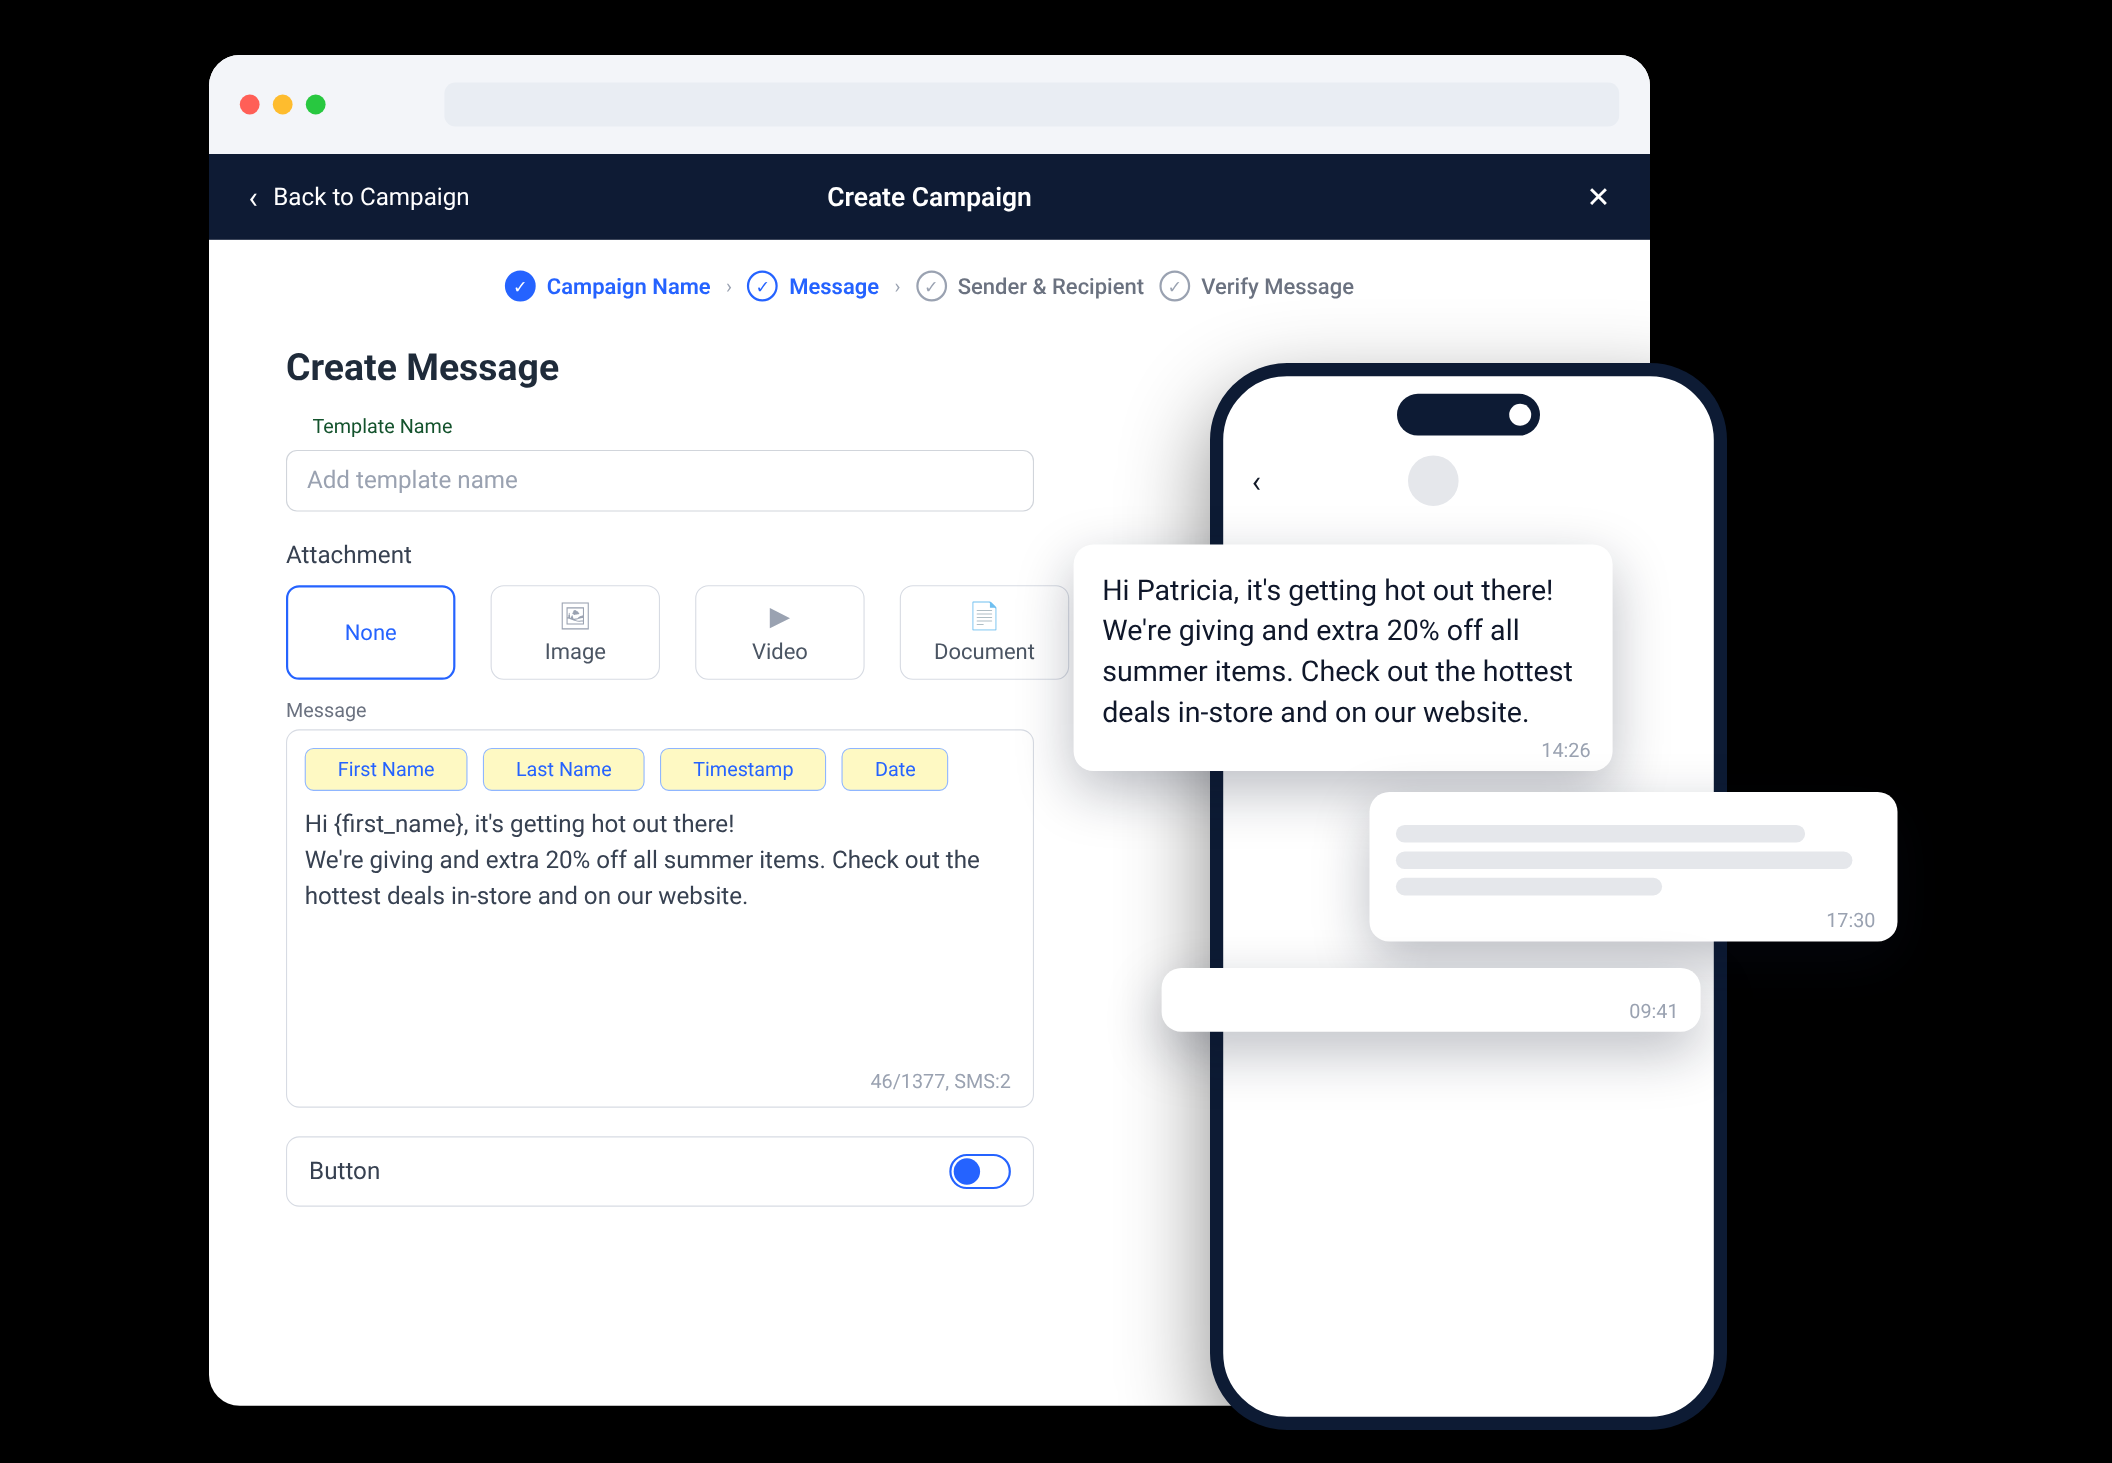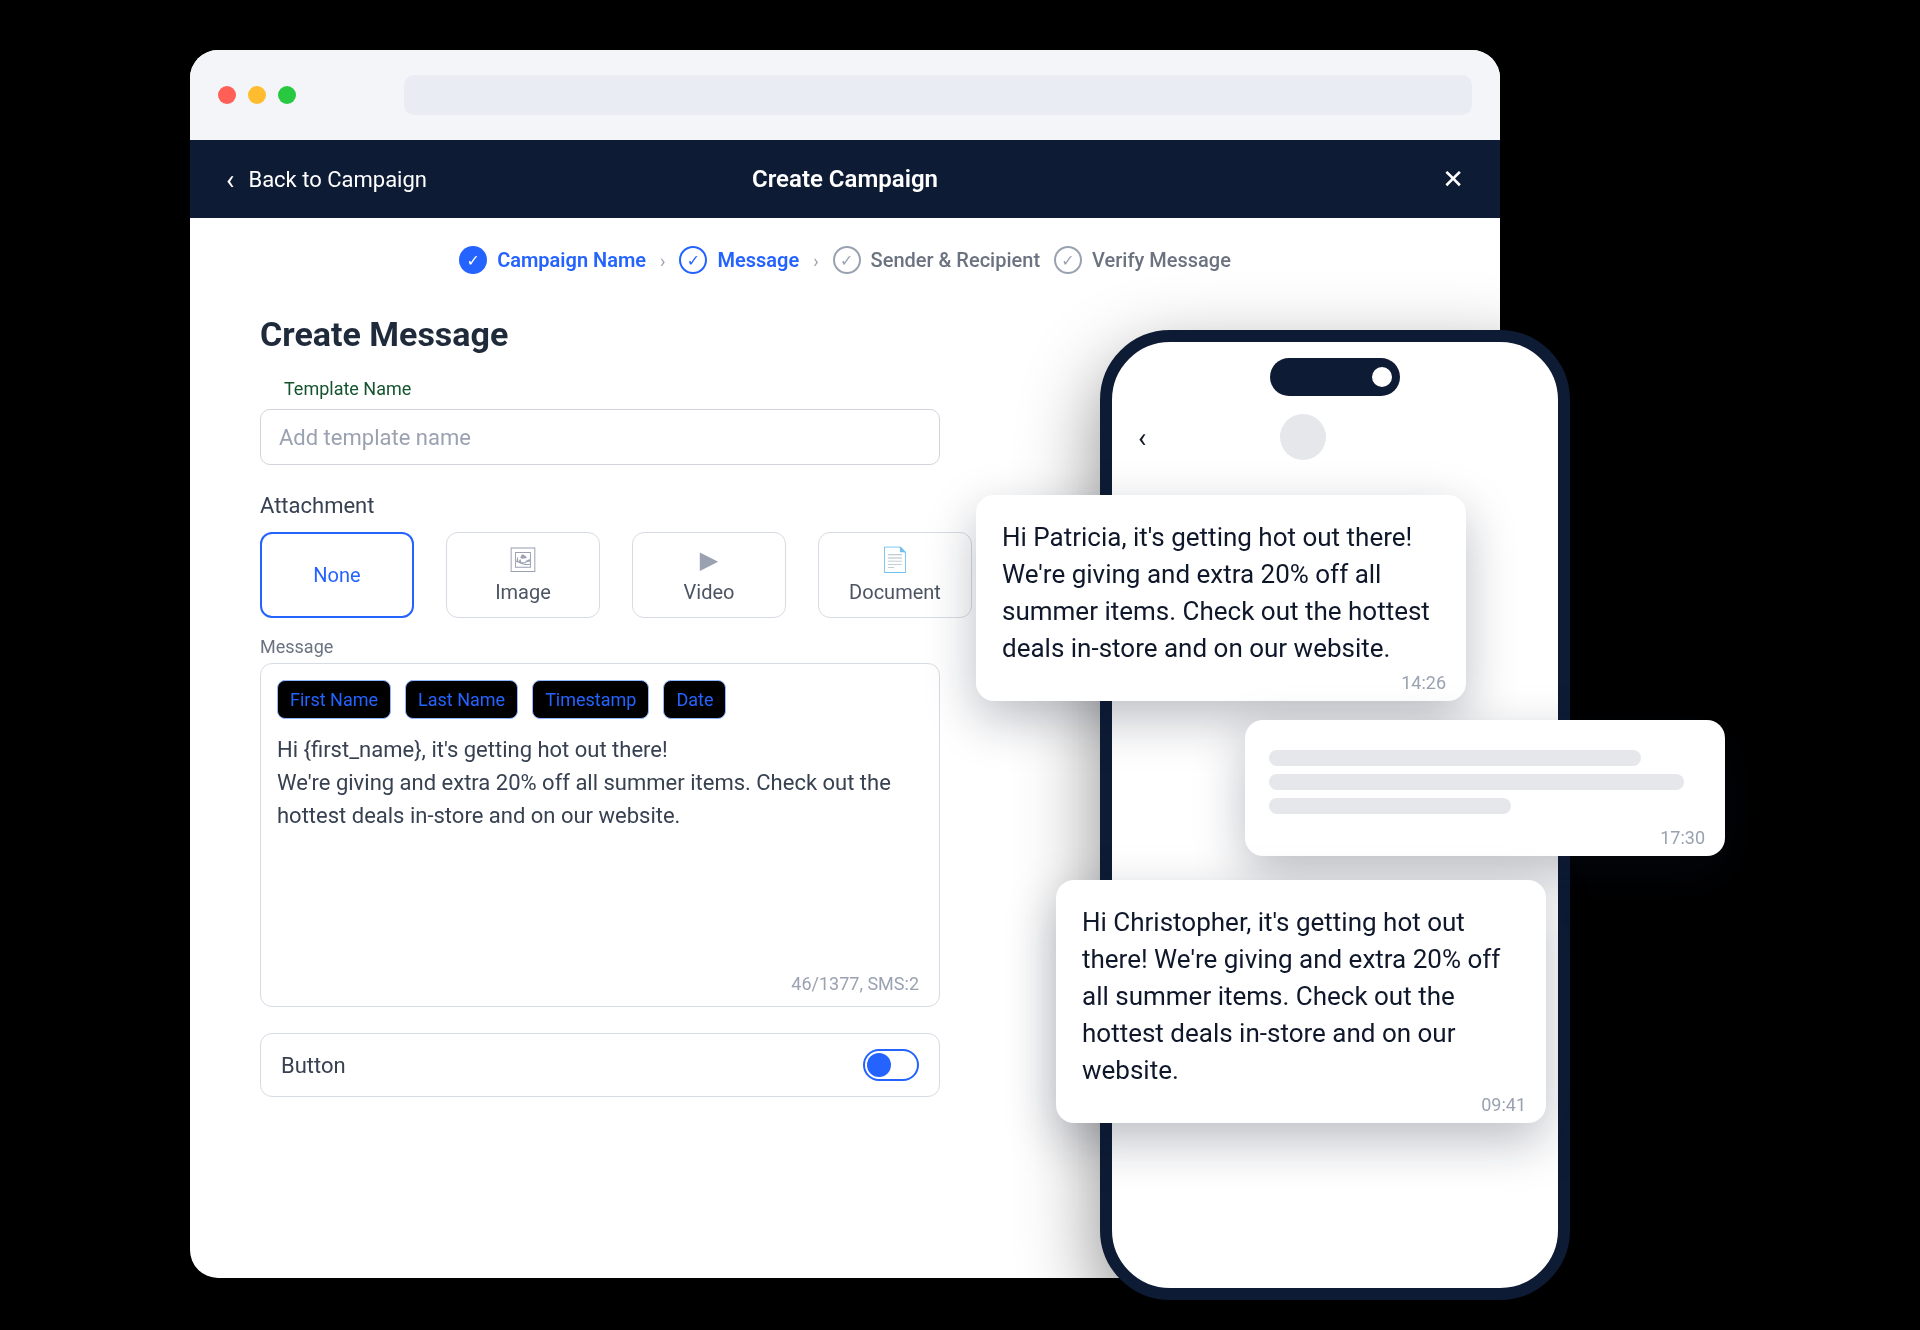--- a/index.html
+++ b/index.html
@@ -45,21 +45,21 @@
   .text-input { width:680px; height:56px; border:1.5px solid #d1d5db; border-radius:10px; padding:0 18px; font-size:22px; color:#374151; }
   .text-input::placeholder{ color:#9aa2b1; }
 
   .attach-row { display:flex; gap:32px; }
   .att-card { width:154px; height:86px; border:1.5px solid #d7dbe3; border-radius:12px; display:flex; flex-direction:column; align-items:center; justify-content:center; gap:6px; color:#4b5563; font-size:20px; cursor:pointer; }
   .att-card.selected { border:2px solid #2563ff; color:#2563ff; }
   .att-card .ic { font-size:24px; color:#9aa2b1; }
 
   .msg-box { width:680px; border:1.5px solid #d7dbe3; border-radius:12px; padding:16px 16px 10px 16px; position:relative; }
   .chips { display:flex; gap:14px; margin-bottom:14px; }
-  .chip { border:1.5px solid #8fb6ff; color:#2563ff; background:#000000; border-radius:8px; padding:8px 12px; font-size:18px; cursor:pointer; }
+  .chip { border:1.5px solid #8fb6ff; color:#2563ff; background:#fef9c3; border-radius:8px; padding:8px 29px; font-size:18px; cursor:pointer; }
   .msg-text { width:100%; min-height:230px; border:none; resize:none; font-size:22px; line-height:1.5; color:#374151; outline:none; font-family:inherit; }
   .counter { text-align:right; color:#9aa2b1; font-size:18px; padding:6px 4px 2px; }
 
   .btn-row { width:680px; border:1.5px solid #d7dbe3; border-radius:12px; height:64px; display:flex; align-items:center; justify-content:space-between; padding:0 20px; margin-top:26px; font-size:22px; color:#374151;gap:28px; }
   .toggle { width:56px; height:32px; border:2px solid #2563ff; border-radius:999px; position:relative; cursor:pointer; }
   .toggle .knob { position:absolute; left:2px; top:2px; width:24px; height:24px; background:#2563ff; border-radius:50%; }
 
   
   .phone { position:absolute; left:910px; top:300px; width:470px; height:970px; background:#fff; border:12px solid #0d1b34; border-radius:70px; overflow:hidden; box-shadow:0 30px 80px rgba(0,0,0,.45); }
   .notch { position:absolute; left:50%; top:16px; transform:translateX(-50%); width:130px; height:38px; background:#0d1b34; border-radius:22px; }
@@ -200,17 +200,16 @@
   </div>
 
   <div class="floating-right">
     <div class="skel s1"></div>
     <div class="skel s2"></div>
     <div class="skel s3"></div>
     <div class="ts">17:30</div>
   </div>
 
   <div class="floating-left2">
-    <div class="bubble-text">Hi Christopher, it's getting hot out there! We're giving and extra 20% off all summer items. Check out the hottest deals in-store and on our website.</div>
     <div class="ts">09:41</div>
   </div>
 
 </div>
 
 </body></html>

